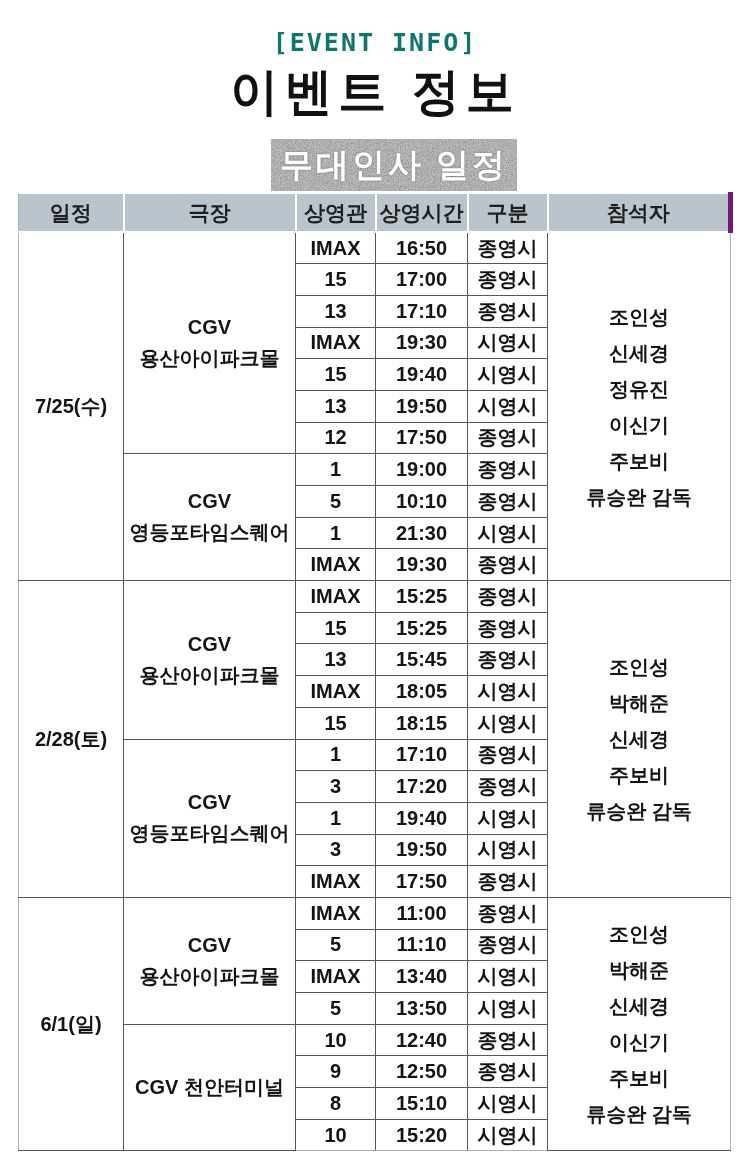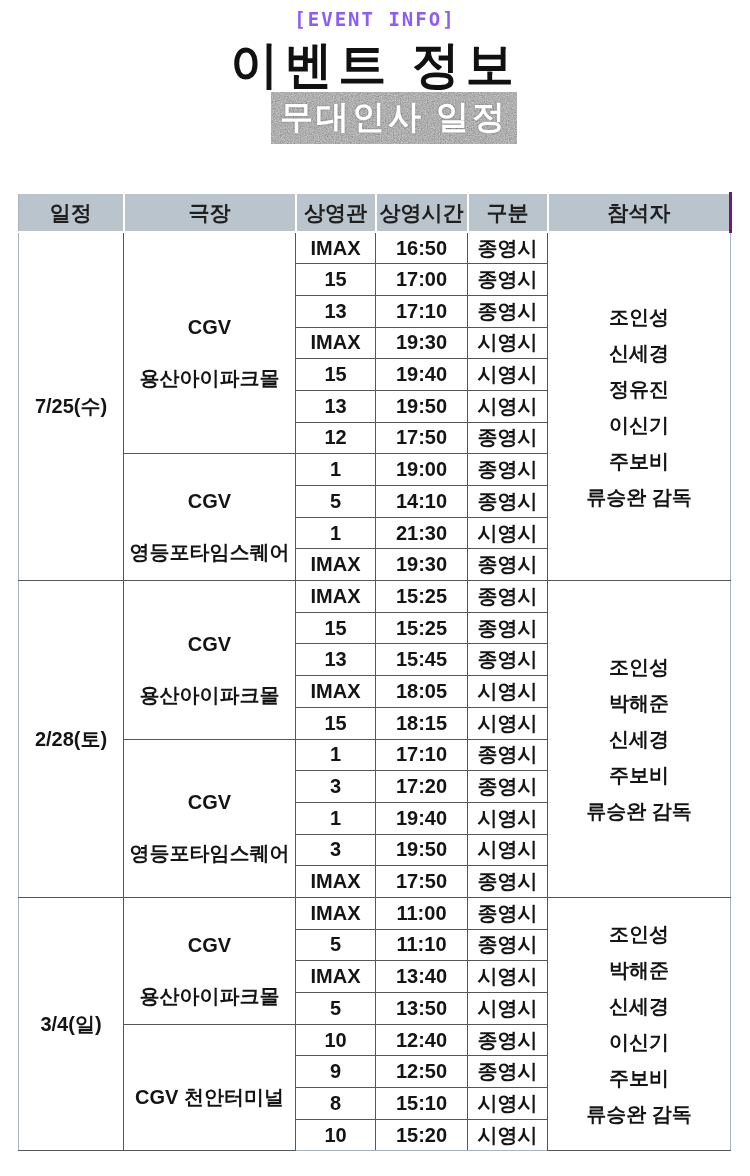--- a/index.html
+++ b/index.html
@@ -8,35 +8,36 @@
     background:#ffffff;
     position:relative;
     overflow:hidden;
     font-family:"Liberation Sans","DejaVu Sans",sans-serif;
     color:#1a1a1a;
   }
   .header{ text-align:center; padding-top:8px; }
   .eyebrow{
     font-family:"DejaVu Sans Mono","Liberation Mono",monospace;
     font-weight:bold;
-    font-size:19px;
+    font-size:25px;
     letter-spacing:2px;
-    color:#8b5cf6;
+    color:#0f766e;
     line-height:1.2;
+    margin-top:20px;
   }
   .main-title{
     margin-top:6px;
     font-size:48px;
     font-weight:900;
     letter-spacing:6px;
     color:#111111;
     line-height:1.15;
     transform:scaleY(1.05);
   }
-  .badge-wrap{ display:flex; justify-content:center;padding-left:38px; }
+  .badge-wrap{ margin-top:20px; display:flex; justify-content:center;padding-left:38px; }
   .badge{
     position:relative;
     width:246px;height:52px;
     background:#4c4c4c;
     overflow:hidden;
   }
   .badge svg{ position:absolute; left:0; top:0; }
   .badge-label{
     position:absolute; left:0; top:0; width:100%; height:100%;
     display:flex; align-items:center; justify-content:center;
@@ -56,36 +57,36 @@
   thead th{
     background:#bac4cd;
     border:2px solid #ffffff;
     height:37px;
     font-size:21px;
     font-weight:bold;
     color:#1f1f1f;
     padding:0;
   }
   thead th:first-child{ border-left:1px solid #a9b3bc; }
-  thead th:last-child{ border-right:3px solid #701a75; }
+  thead th:last-child{ border-right:5px solid #701a75; }
   tbody td{
     border:1px solid #565656;
     text-align:center;
     vertical-align:middle;
     font-size:20px;
     font-weight:bold;
     color:#141414;
     padding:0;
     background:#ffffff;
   }
   tbody tr{ height:31.7px; }
   tbody td:first-child{ border-left-color:#a9b3bc;text-align:center; }
   tbody td:last-child{ border-right-color:#a9b3bc; }
   tbody tr:last-child td{ border-bottom-color:#a9b3bc; }
-  td.theater div{ line-height:1.55;margin-top:20px; }
+  td.theater div{ line-height:1.55; }
   td.attendees div{ line-height:1.8; }
   .col-date{width:105px}.col-theater{width:172px}.col-screen{width:80px}
   .col-time{width:92px}.col-type{width:80px}.col-attendees{width:183px}
 </style>
 </head>
 <body>
 
 <div class="header">
   <div class="eyebrow">[EVENT INFO]</div>
   <div class="main-title">이벤트 정보</div>
@@ -182,21 +183,21 @@
           <td rowspan="4" class="theater">
             <div>CGV</div>
             <div>영등포타임스퀘어</div>
           </td>
           <td>1</td>
           <td>19:00</td>
           <td>종영시</td>
         </tr>
         <tr>
           <td>5</td>
-          <td>14:10</td>
+          <td>10:10</td>
           <td>종영시</td>
         </tr>
         <tr>
           <td>1</td>
           <td>21:30</td>
           <td>시영시</td>
         </tr>
         <tr>
           <td>IMAX</td>
           <td>19:30</td>
@@ -262,21 +263,21 @@
           <td>3</td>
           <td>19:50</td>
           <td>시영시</td>
         </tr>
         <tr>
           <td>IMAX</td>
           <td>17:50</td>
           <td>종영시</td>
         </tr>
         <tr>
-          <td rowspan="8">3/4(일)</td>
+          <td rowspan="8">6/1(일)</td>
           <td rowspan="4" class="theater">
             <div>CGV</div>
             <div>용산아이파크몰</div>
           </td>
           <td>IMAX</td>
           <td>11:00</td>
           <td>종영시</td>
           <td rowspan="8" class="attendees">
             <div>조인성</div>
             <div>박해준</div>

